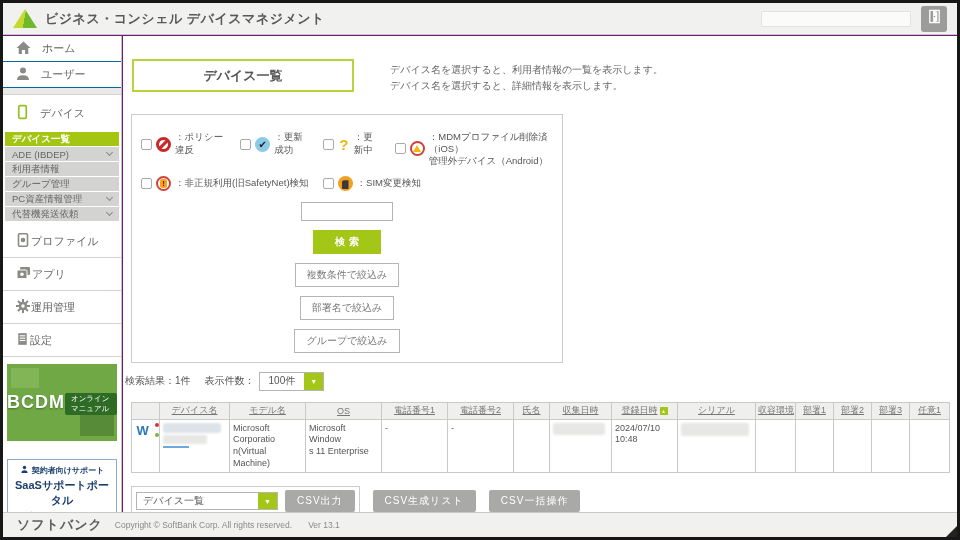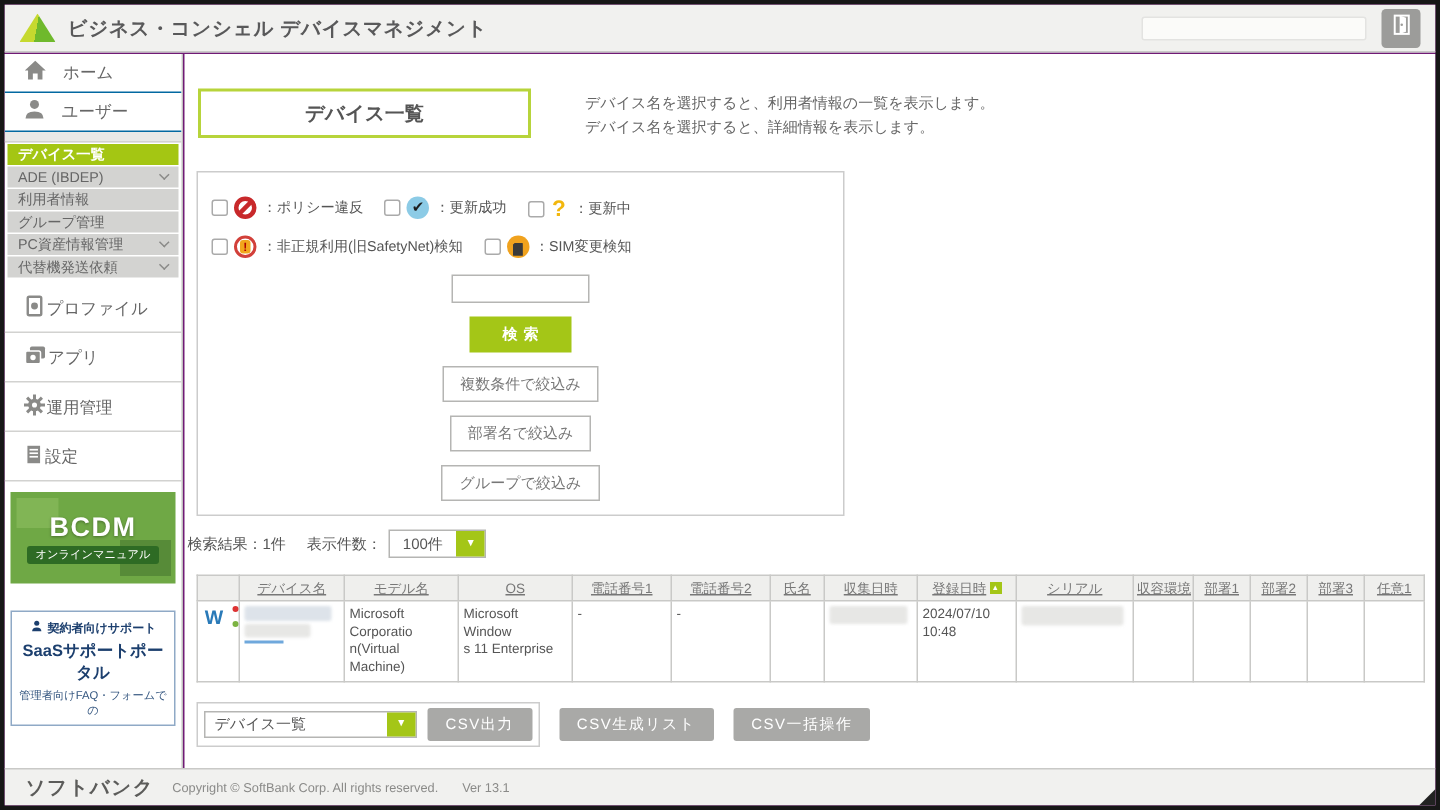--- a/index.html
+++ b/index.html
@@ -30,22 +30,22 @@
   .subnav { padding:0 2px 4px 2px; }
   .subnav-item { height:14px; margin-top:1px; background:#d3d3d1; color:#666; font-size:9.5px;
     display:flex; align-items:center; justify-content:space-between; padding:0 7px; cursor:pointer; }
   .subnav-item.selected { background:#a4c613; color:#fff; font-weight:bold; }
   .chev { width:5px; height:5px; border-right:1.5px solid #8a8a88; border-bottom:1.5px solid #8a8a88;
     transform:rotate(45deg); margin-top:-3px; }
   .sec-item { height:33px; display:flex; align-items:center; padding-left:12px;
     border-bottom:1px solid #d2d2d0; font-size:11px; color:#666; cursor:pointer; }
   .sec-item:first-of-type { border-top:1px solid #d2d2d0; }
   
-  .bcdm { margin:7px 4px 0; height:61px; background:#6fa845; position:relative; overflow:hidden;
-    display:flex; flex-direction:column; align-items:center; justify-content:center; cursor:pointer; }
+  .bcdm { margin:7px 4px 0; height:77px; background:#6fa845; position:relative; overflow:hidden;
+    display:flex; align-items:center; justify-content:center; cursor:pointer; }
   .bcdm:before { content:""; position:absolute; left:4px; top:4px; width:28px; height:20px; background:#89bb5c; opacity:.7; }
   .bcdm:after { content:""; position:absolute; right:3px; bottom:5px; width:34px; height:24px; background:#4d7f33; opacity:.7; }
   .bcdm-title { position:relative; z-index:2; color:#fff; font-weight:bold; font-size:18px; letter-spacing:1px;
     text-shadow:0 1px 2px rgba(0,0,0,.35); }
   .bcdm-pill { position:relative; z-index:2; background:#2e6b24; color:#fff; font-size:7.5px; padding:1px 6px;
     border-radius:2px; margin-top:2px; }
   .support { margin:18px 4px 0; border:1px solid #8fa9c6; background:#fff; padding:5px 2px 4px;
     position:relative; text-align:center; cursor:pointer; }
   .support-l1 { font-size:8px; color:#1c3f6e; font-weight:bold; display:flex; align-items:center; justify-content:center; gap:3px; }
   .support-l2 { font-size:11px; color:#1c3f6e; font-weight:bold; margin-top:2px; }
@@ -168,20 +168,28 @@
     <div class="nav-item">
       <span>
         <svg width="16" height="16" viewBox="0 0 16 16" fill="#8a8a88">
             <circle cx="8" cy="4.6" r="3"></circle>
             <path d="M2 14 Q2 9.3 8 9.3 Q14 9.3 14 14 Z"></path>
           </svg>
       </span>
       <span>ユーザー</span>
     </div>
     <div class="nav-gap"></div>
+    <div class="nav-item mid">
+      <span>
+        <svg width="15" height="16" viewBox="0 0 16 16">
+            <rect x="4" y="1.2" width="8" height="13.5" rx="1.5" fill="none" stroke="#8fc21f" stroke-width="1.8"></rect>
+          </svg>
+      </span>
+      <span>デバイス</span>
+    </div>
     <div class="subnav">
       <div class="subnav-item selected">
         <span>デバイス一覧</span>
       </div>
       <div class="subnav-item">
         <span>ADE (IBDEP)</span>
         <span class="chev"></span>
       </div>
       <div class="subnav-item">
         <span>利用者情報</span>
@@ -285,20 +293,28 @@
         </div>
         <div class="cb-item">
           <span class="cb-box"></span>
           <span class="ic ic-check"></span>
           <span>：更新成功</span>
         </div>
         <div class="cb-item">
           <span class="cb-box"></span>
           <span class="ic ic-question"></span>
           <span>：更新中</span>
+        </div>
+        <div class="cb-item">
+          <span class="cb-box"></span>
+          <span class="ic ic-warn"></span>
+          <span class="two-line">
+            <div>：MDMプロファイル削除済（iOS）</div>
+            <div>管理外デバイス（Android）</div>
+          </span>
         </div>
       </div>
       <div class="cb-row">
         <div class="cb-item">
           <span class="cb-box"></span>
           <span class="ic ic-excl">
               <span class="pip">!</span>
             </span>
           <span>：非正規利用(旧SafetyNet)検知</span>
         </div>

